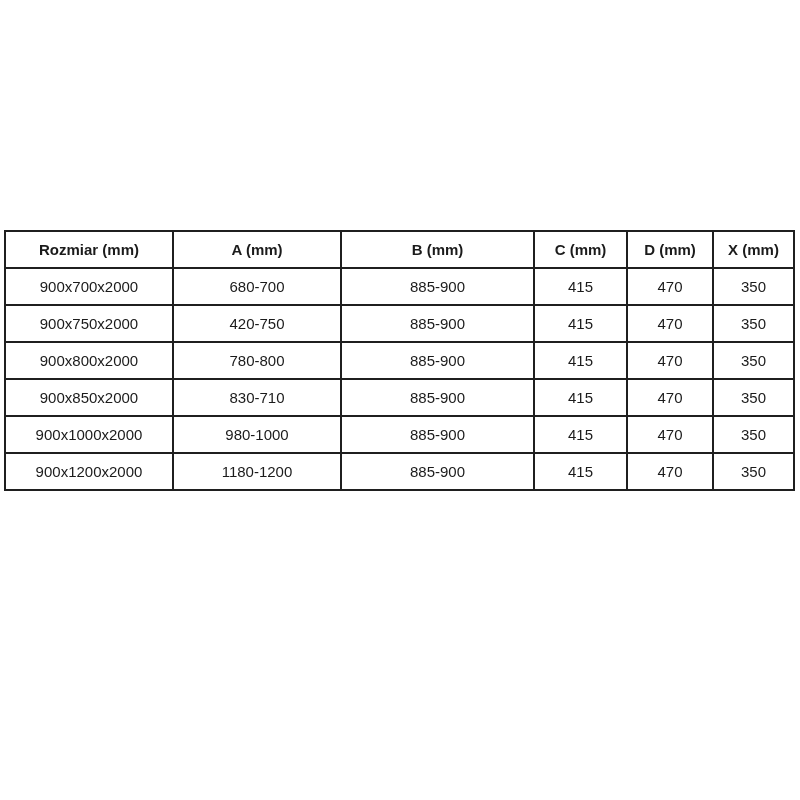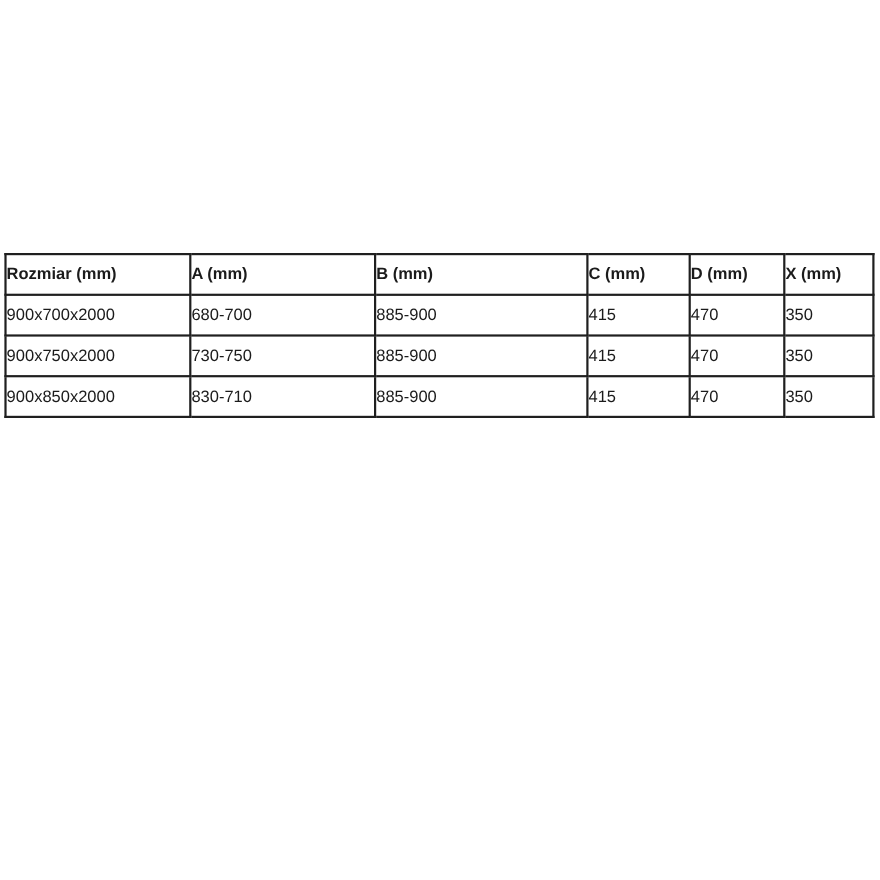--- a/index.html
+++ b/index.html
@@ -22,21 +22,21 @@
     left: 4px;
     top: 230px;
     width: 789px;
     border-collapse: collapse;
     table-layout: fixed;
     background: #ffffff;
   }
   table.size-table th,
   table.size-table td {
     border: 2px solid #1f1f1f;
-    text-align: left;
+    text-align: center;
     vertical-align: middle;
     height: 37px;
     font-size: 15px;
     line-height: 1;
     padding: 2px 0;
     overflow: hidden;
     white-space: nowrap;
   }
   table.size-table th {
     font-weight: bold;
@@ -76,29 +76,53 @@
       <tr>
         <td>900x700x2000</td>
         <td>680-700</td>
         <td>885-900</td>
         <td>415</td>
         <td>470</td>
         <td>350</td>
       </tr>
       <tr>
         <td>900x750x2000</td>
-        <td>730-750</td>
+        <td>420-750</td>
+        <td>885-900</td>
+        <td>415</td>
+        <td>470</td>
+        <td>350</td>
+      </tr>
+      <tr>
+        <td>900x800x2000</td>
+        <td>780-800</td>
         <td>885-900</td>
         <td>415</td>
         <td>470</td>
         <td>350</td>
       </tr>
       <tr>
         <td>900x850x2000</td>
         <td>830-710</td>
         <td>885-900</td>
         <td>415</td>
         <td>470</td>
         <td>350</td>
       </tr>
+      <tr>
+        <td>900x1000x2000</td>
+        <td>980-1000</td>
+        <td>885-900</td>
+        <td>415</td>
+        <td>470</td>
+        <td>350</td>
+      </tr>
+      <tr>
+        <td>900x1200x2000</td>
+        <td>1180-1200</td>
+        <td>885-900</td>
+        <td>415</td>
+        <td>470</td>
+        <td>350</td>
+      </tr>
     </tbody>
   </table>
 </div>
 
 </body></html>

